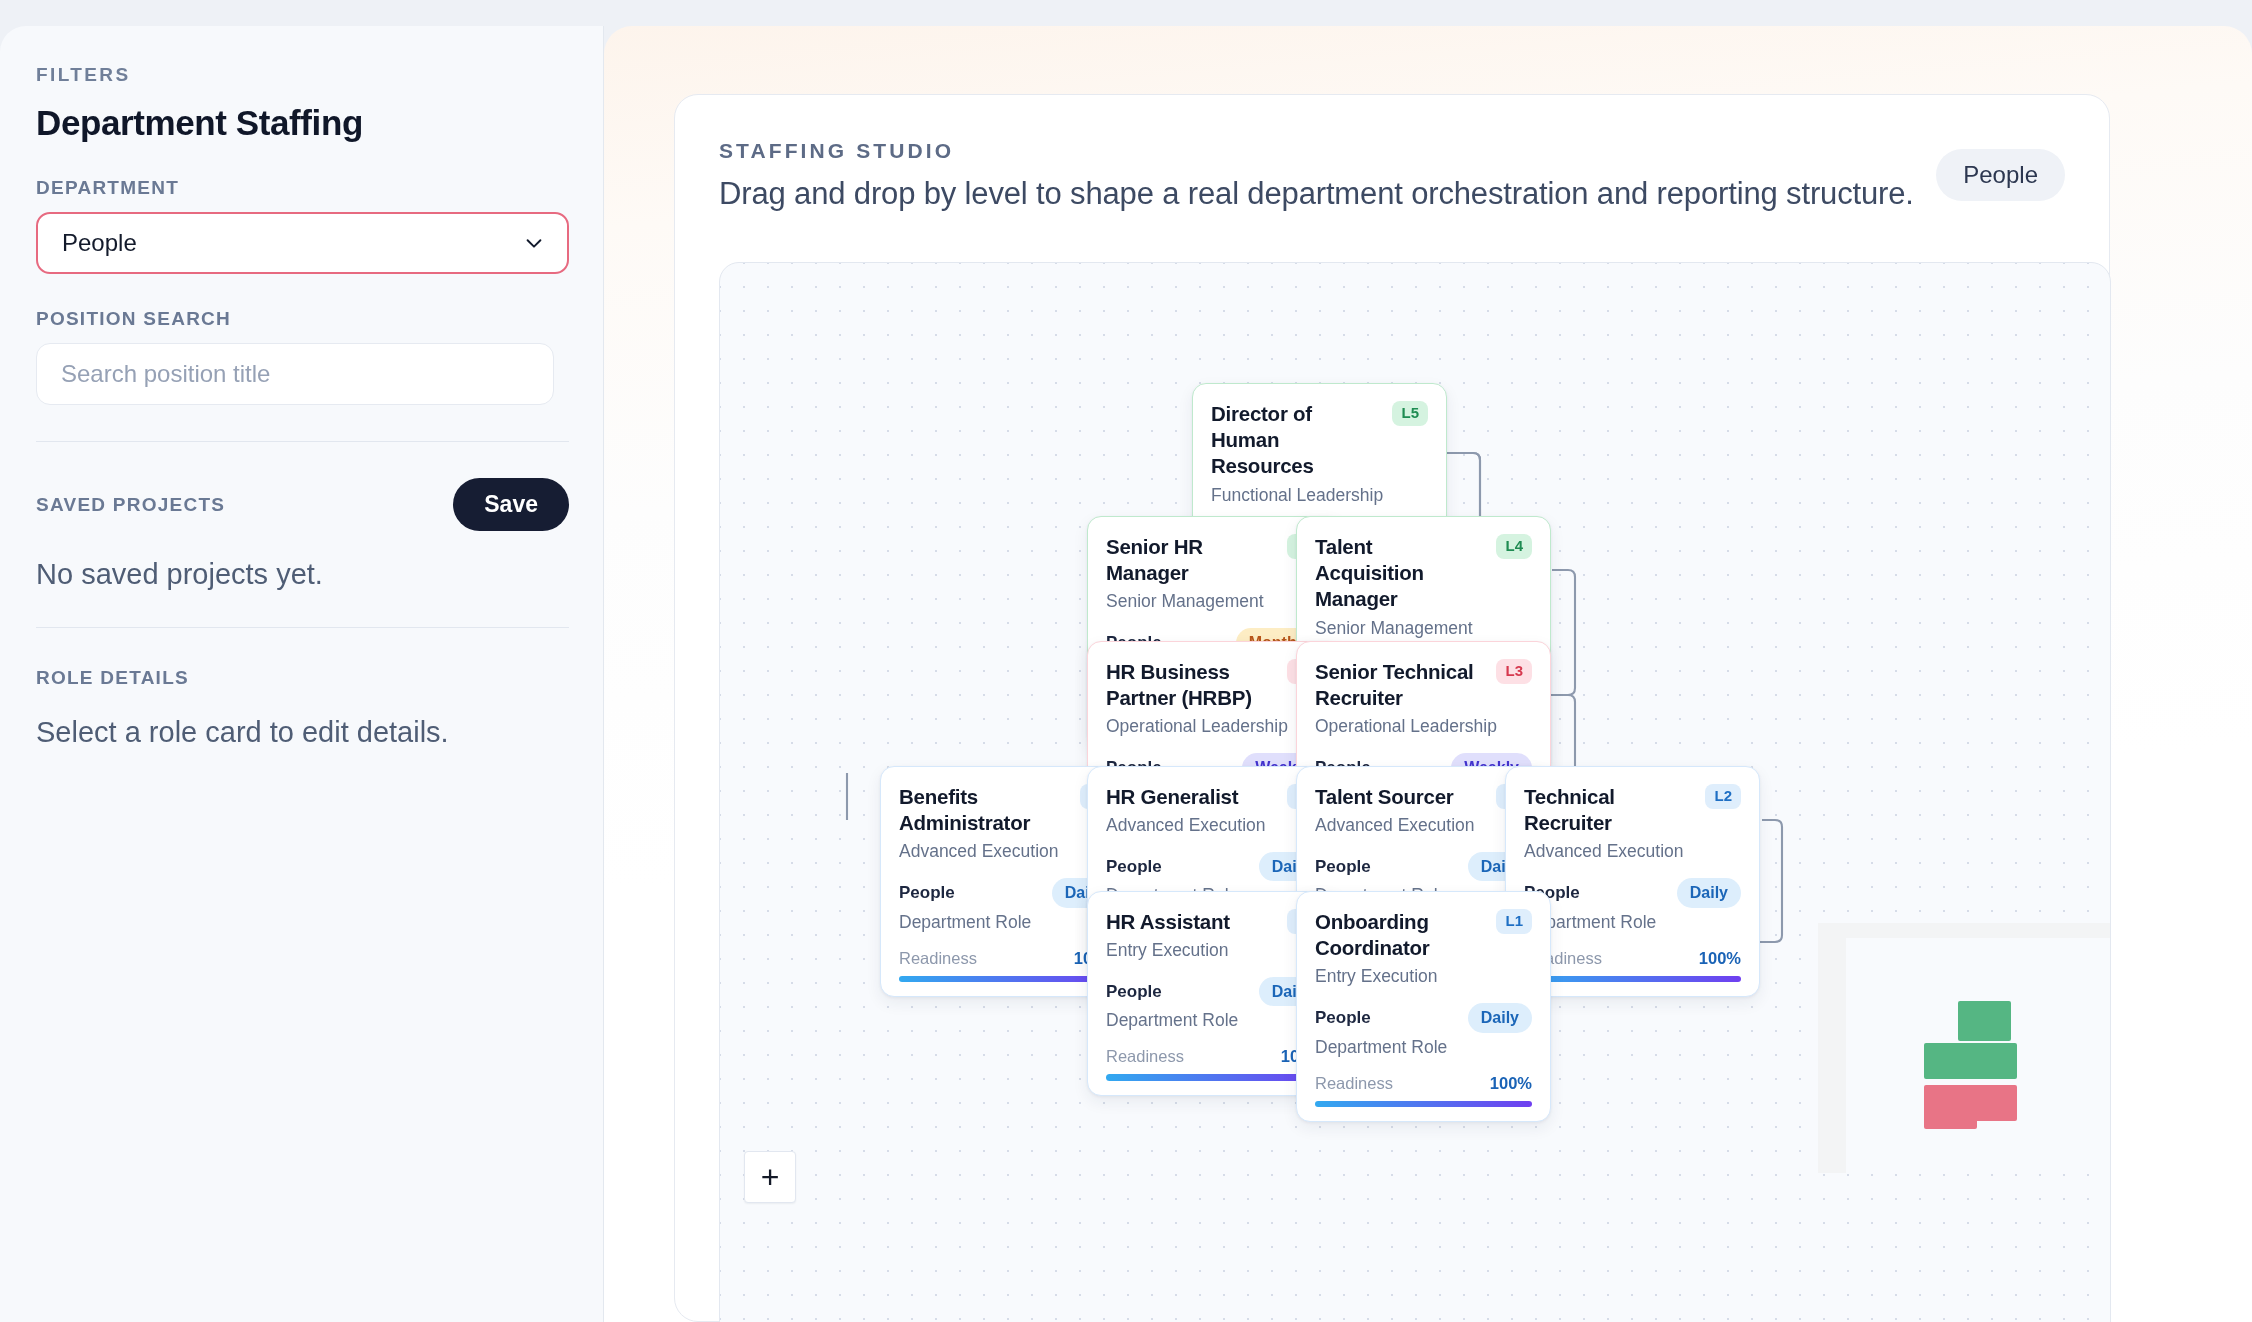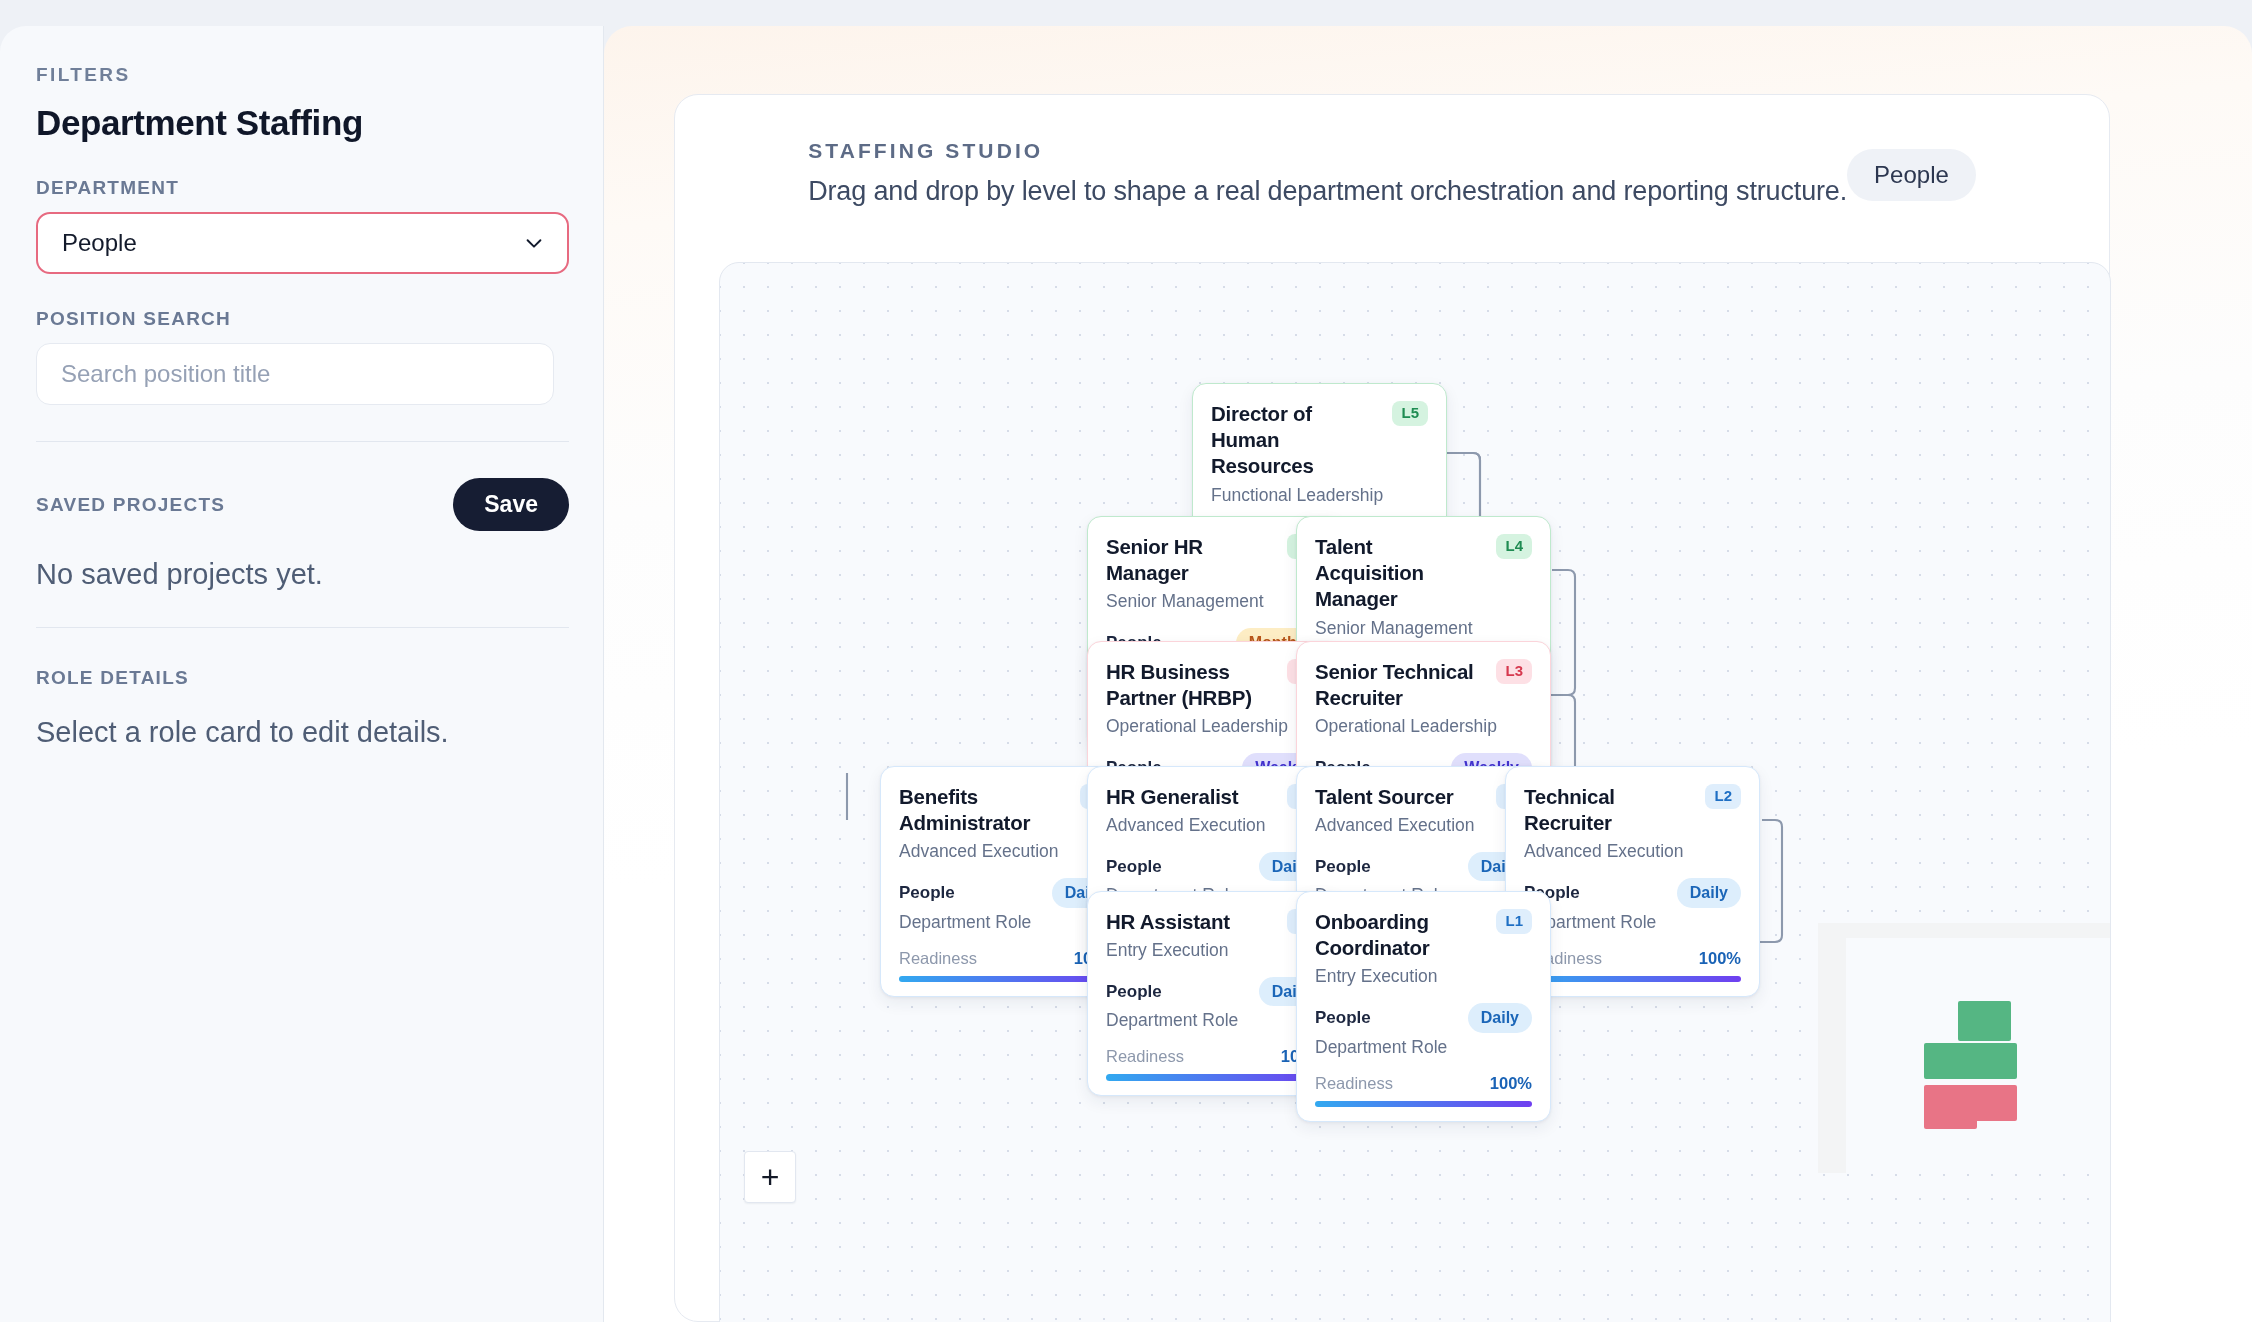--- a/index.html
+++ b/index.html
@@ -74,27 +74,27 @@
     border-top-right-radius: 28px;
   }
   #studio-card {
     position: absolute; left: 70px; top: 68px;
     width: 1436px; height: 1228px;
     background: #ffffff;
     border: 1px solid #e6eaf1;
     border-radius: 24px;
     padding: 44px 44px 0 44px;
   }
-  #studio-header { display: flex; align-items: flex-start; justify-content: center; }
+  #studio-header { display: flex; align-items: flex-start; justify-content: space-between; }
   #studio-eyebrow {
     font-size: 21px; font-weight: 700; letter-spacing: 3.1px;
     color: #5d6b86; text-transform: uppercase;
   }
   #studio-subtitle {
-    font-size: 27px; color: #3d4a63; margin-top: 13px; letter-spacing: -0.15px;
+    font-size: 31px; color: #3d4a63; margin-top: 13px; letter-spacing: -0.15px;
   }
   #dept-pill {
     background: #eff2f7; color: #2c3750; border-radius: 999px;
     padding: 12px 27px; font-size: 24px; font-weight: 500;
     margin-top: 10px; white-space: nowrap; cursor: pointer;
   }
 
   
   #canvas {
     position: absolute; left: 44px; top: 167px;

